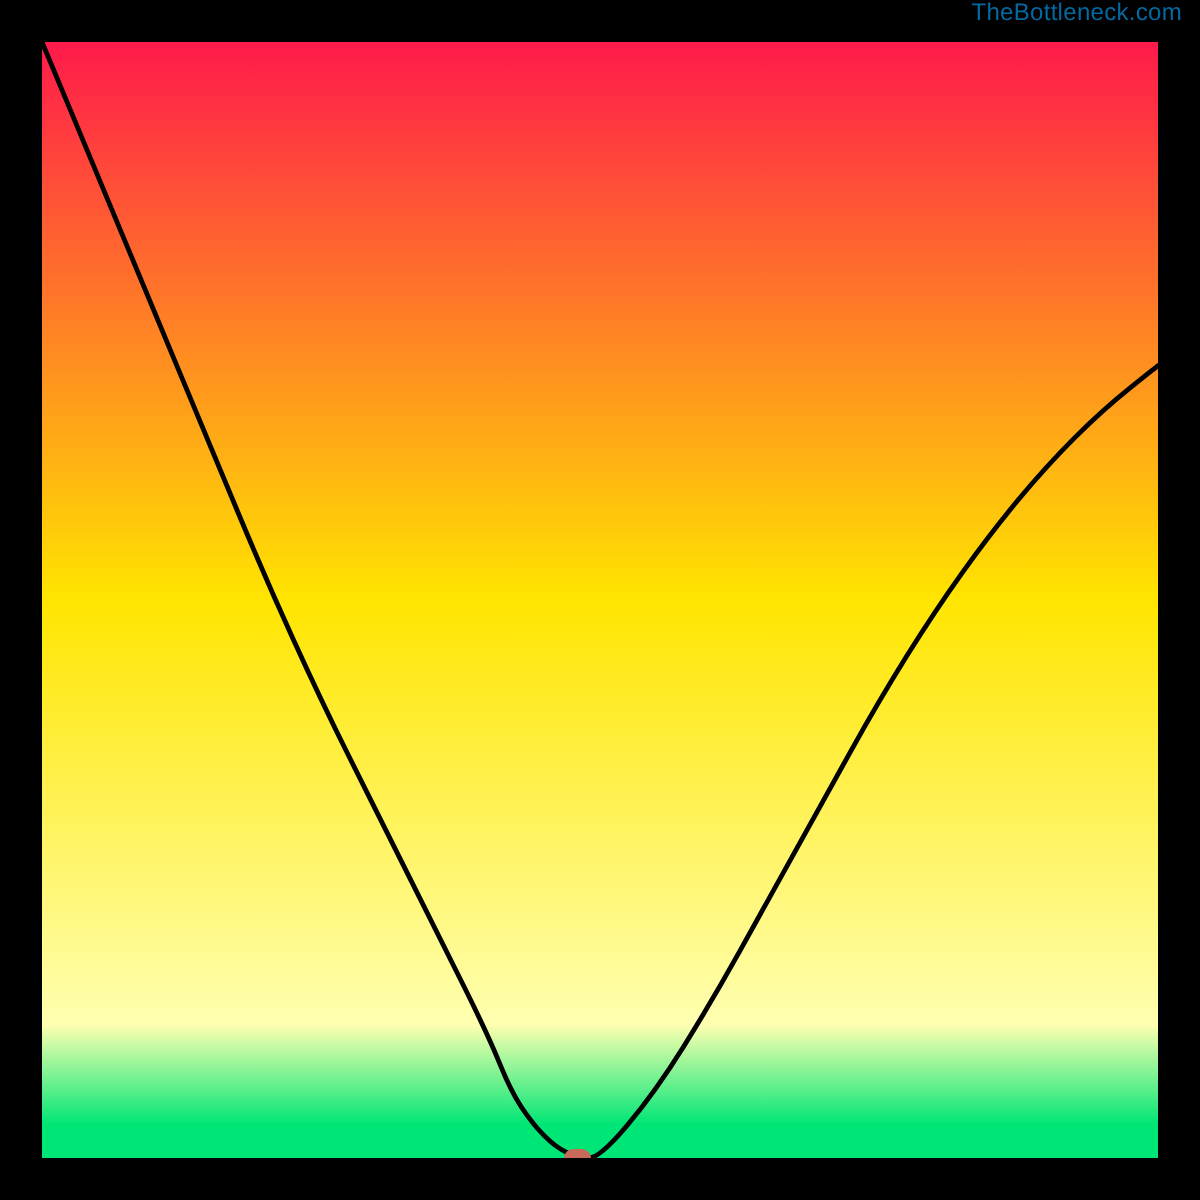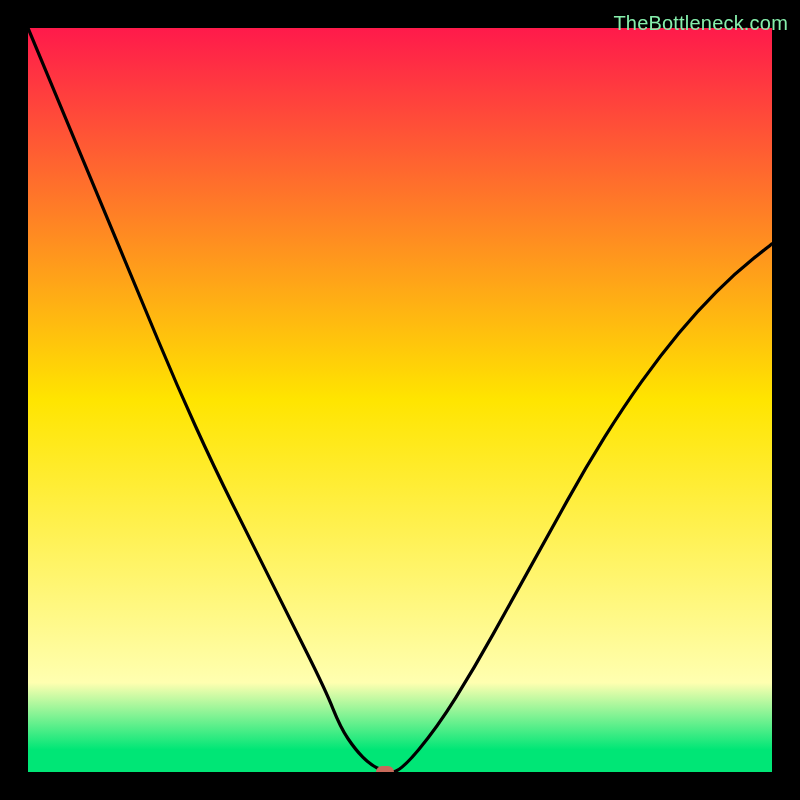--- a/index.html
+++ b/index.html
@@ -12,24 +12,24 @@
     font-family: Arial, Helvetica, sans-serif;
   }
   .outer {
     position: relative;
     width: 800px;
     height: 800px;
     background: #000;
   }
   .watermark {
     position: absolute;
-    top: 12px;
+    top: 0;
     right: 12px;
-    color: #86efac;
-    font-size: 20px;
+    color: #0369a1;
+    font-size: 16px;
     letter-spacing: 0.2px;
     z-index: 20;
   }
   .plot {
     position: absolute;
     left: 28px;
     top: 28px;
     width: 744px;
     height: 744px;
     overflow: hidden;

